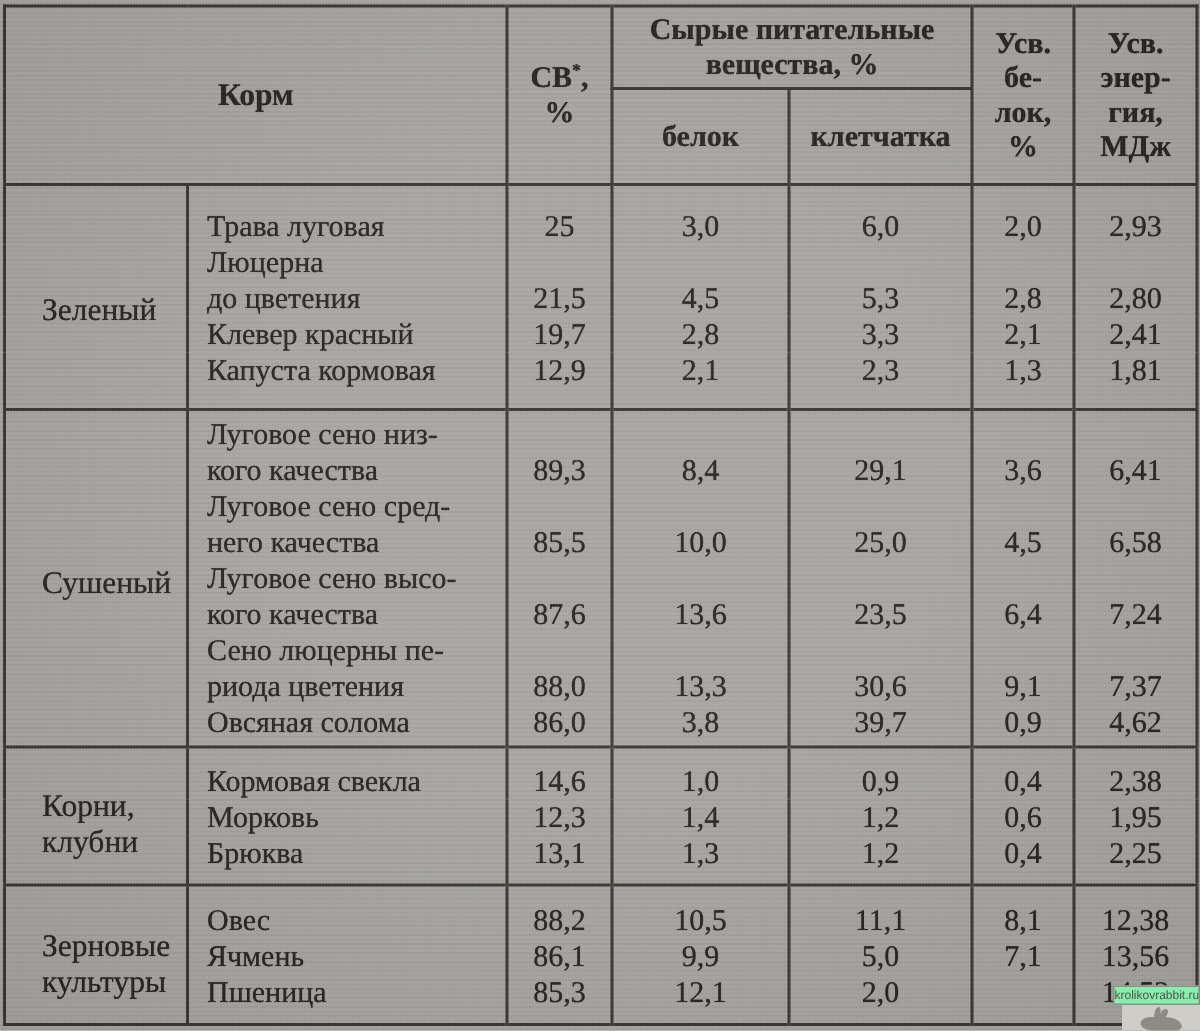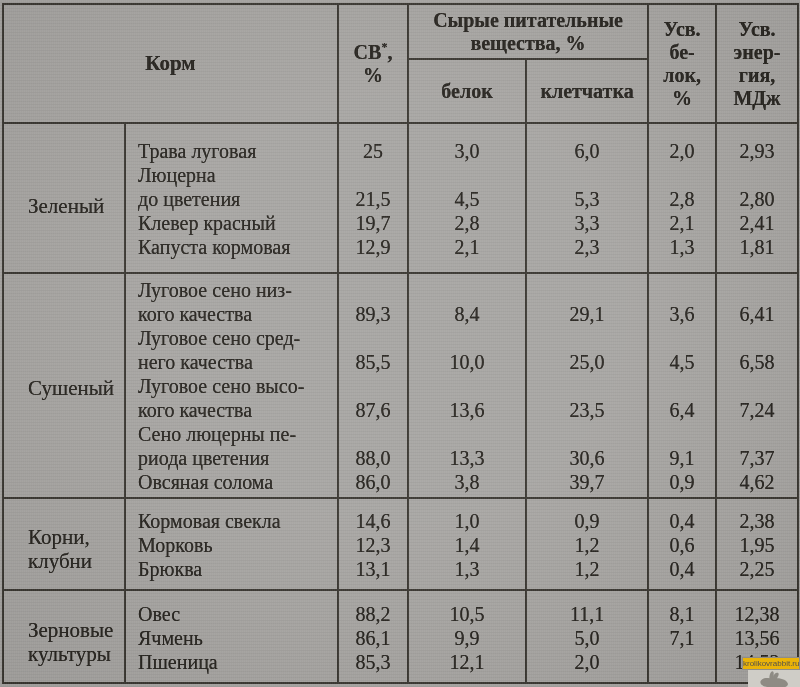--- a/index.html
+++ b/index.html
@@ -78,21 +78,21 @@
   }
   .watermark{
     position:absolute;
     right:0;bottom:0;
     width:58px;height:30px;
     z-index:6;
   }
   .wm-label{
     position:absolute;top:0;left:0;right:0;
     height:13px;
-    background:#eab308;
+    background:#86efac;
     border:1px solid #8f8d87;
     font-family:"Liberation Sans","DejaVu Sans",sans-serif;
     font-size:8px;line-height:11px;
     color:#53514c;
     text-align:center;
     white-space:nowrap;
     overflow:hidden;
   }
   .wm-body{
     position:absolute;top:13px;left:6px;right:0;bottom:0;

